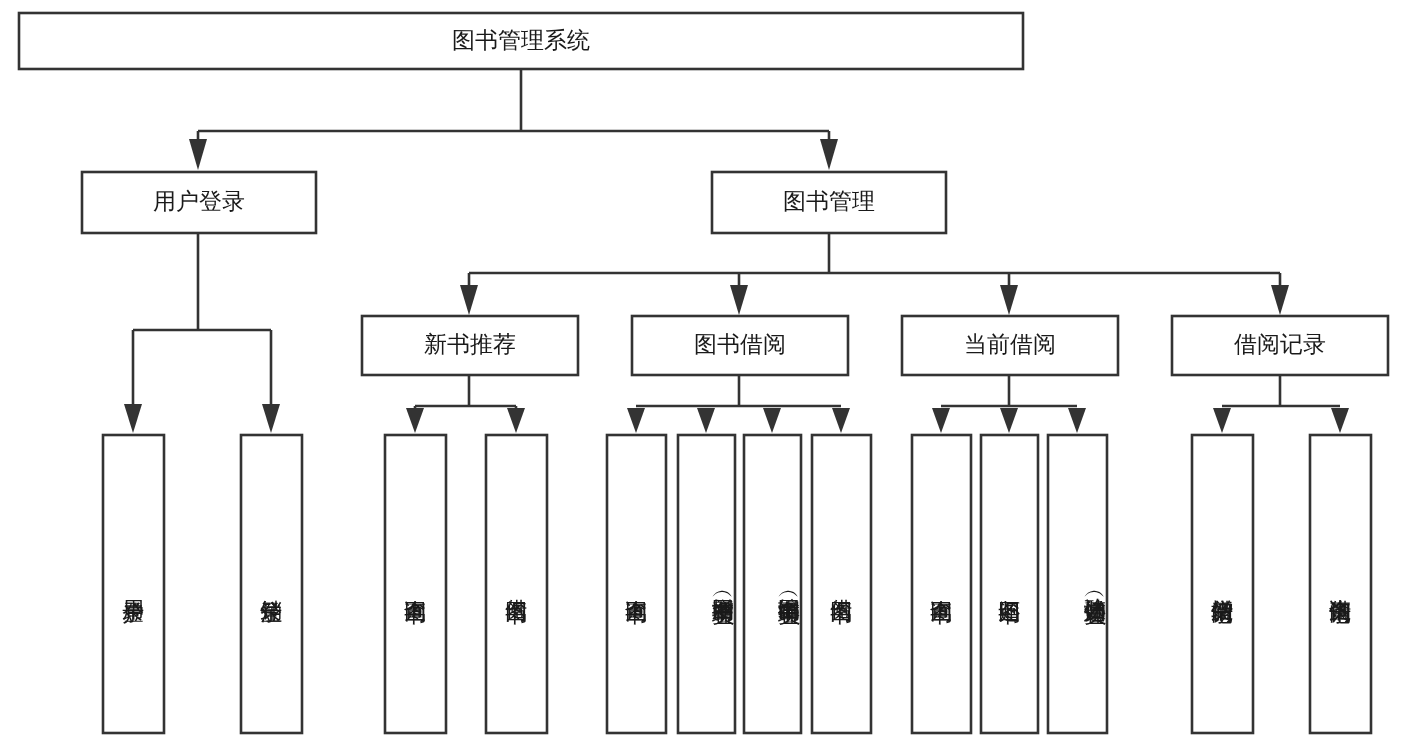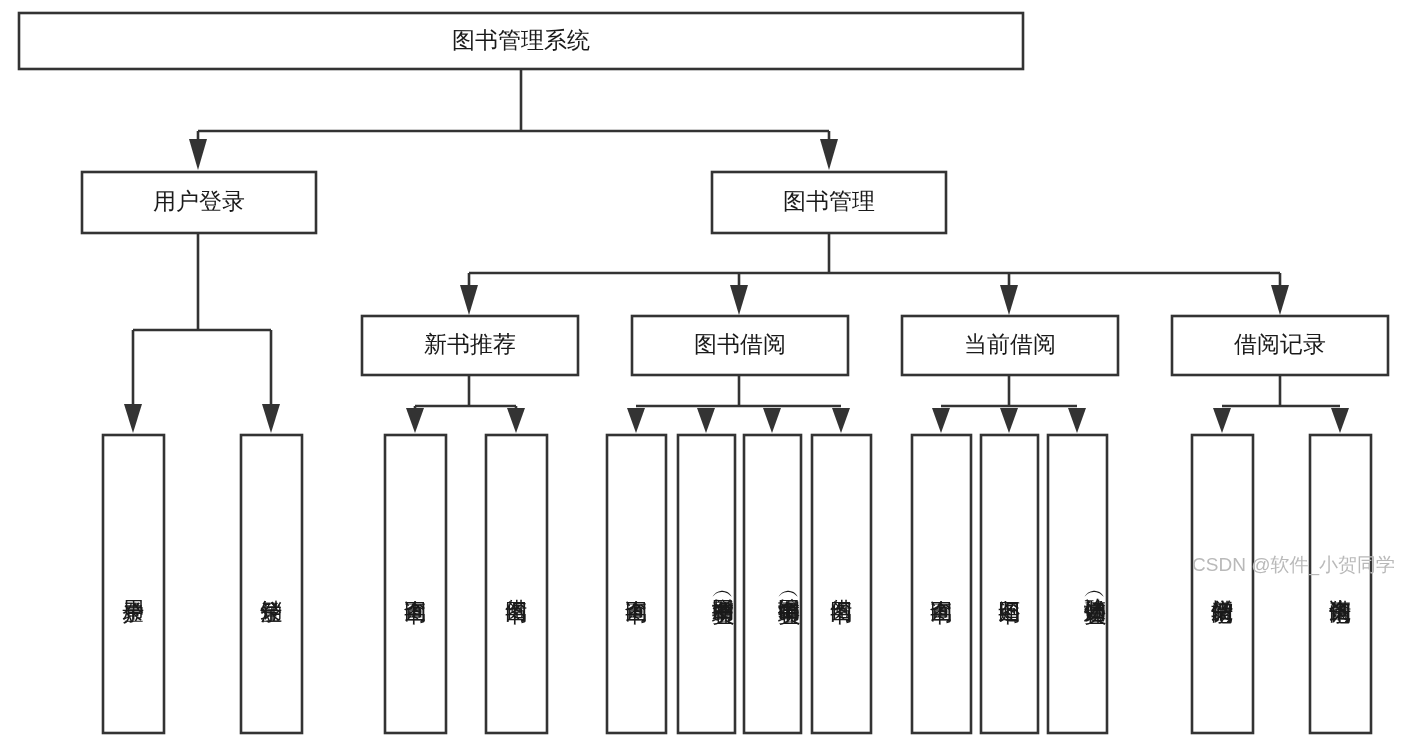--- a/index.html
+++ b/index.html
@@ -200,14 +200,13 @@
   <div class="vlabel" style="left:744px; top:437px; width:57px; height:294px; display:flex; align-items:flex-start; justify-content:center;">编辑图书（管理员）</div>
   <div class="vlabel" style="left:812px; top:435px; width:59px; height:298px; display:flex; align-items:center; justify-content:center;">借阅图书</div>
 
   <div class="vlabel" style="left:912px; top:435px; width:59px; height:298px; display:flex; align-items:center; justify-content:center;">查询图书</div>
   <div class="vlabel" style="left:981px; top:435px; width:57px; height:298px; display:flex; align-items:center; justify-content:center;">归还图书</div>
   <div class="vlabel" style="left:1048px; top:437px; width:59px; height:294px; display:flex; align-items:flex-start; justify-content:center;">确认归还（管理员）</div>
 
   <div class="vlabel" style="left:1192px; top:435px; width:61px; height:298px; display:flex; align-items:center; justify-content:center;">新增借阅记录</div>
   <div class="vlabel" style="left:1310px; top:435px; width:61px; height:298px; display:flex; align-items:center; justify-content:center;">查询借阅记录</div>
 
-  <div class="watermark">CSDN @软件_小贺同学</div>
 </div>
 
 </body></html>

